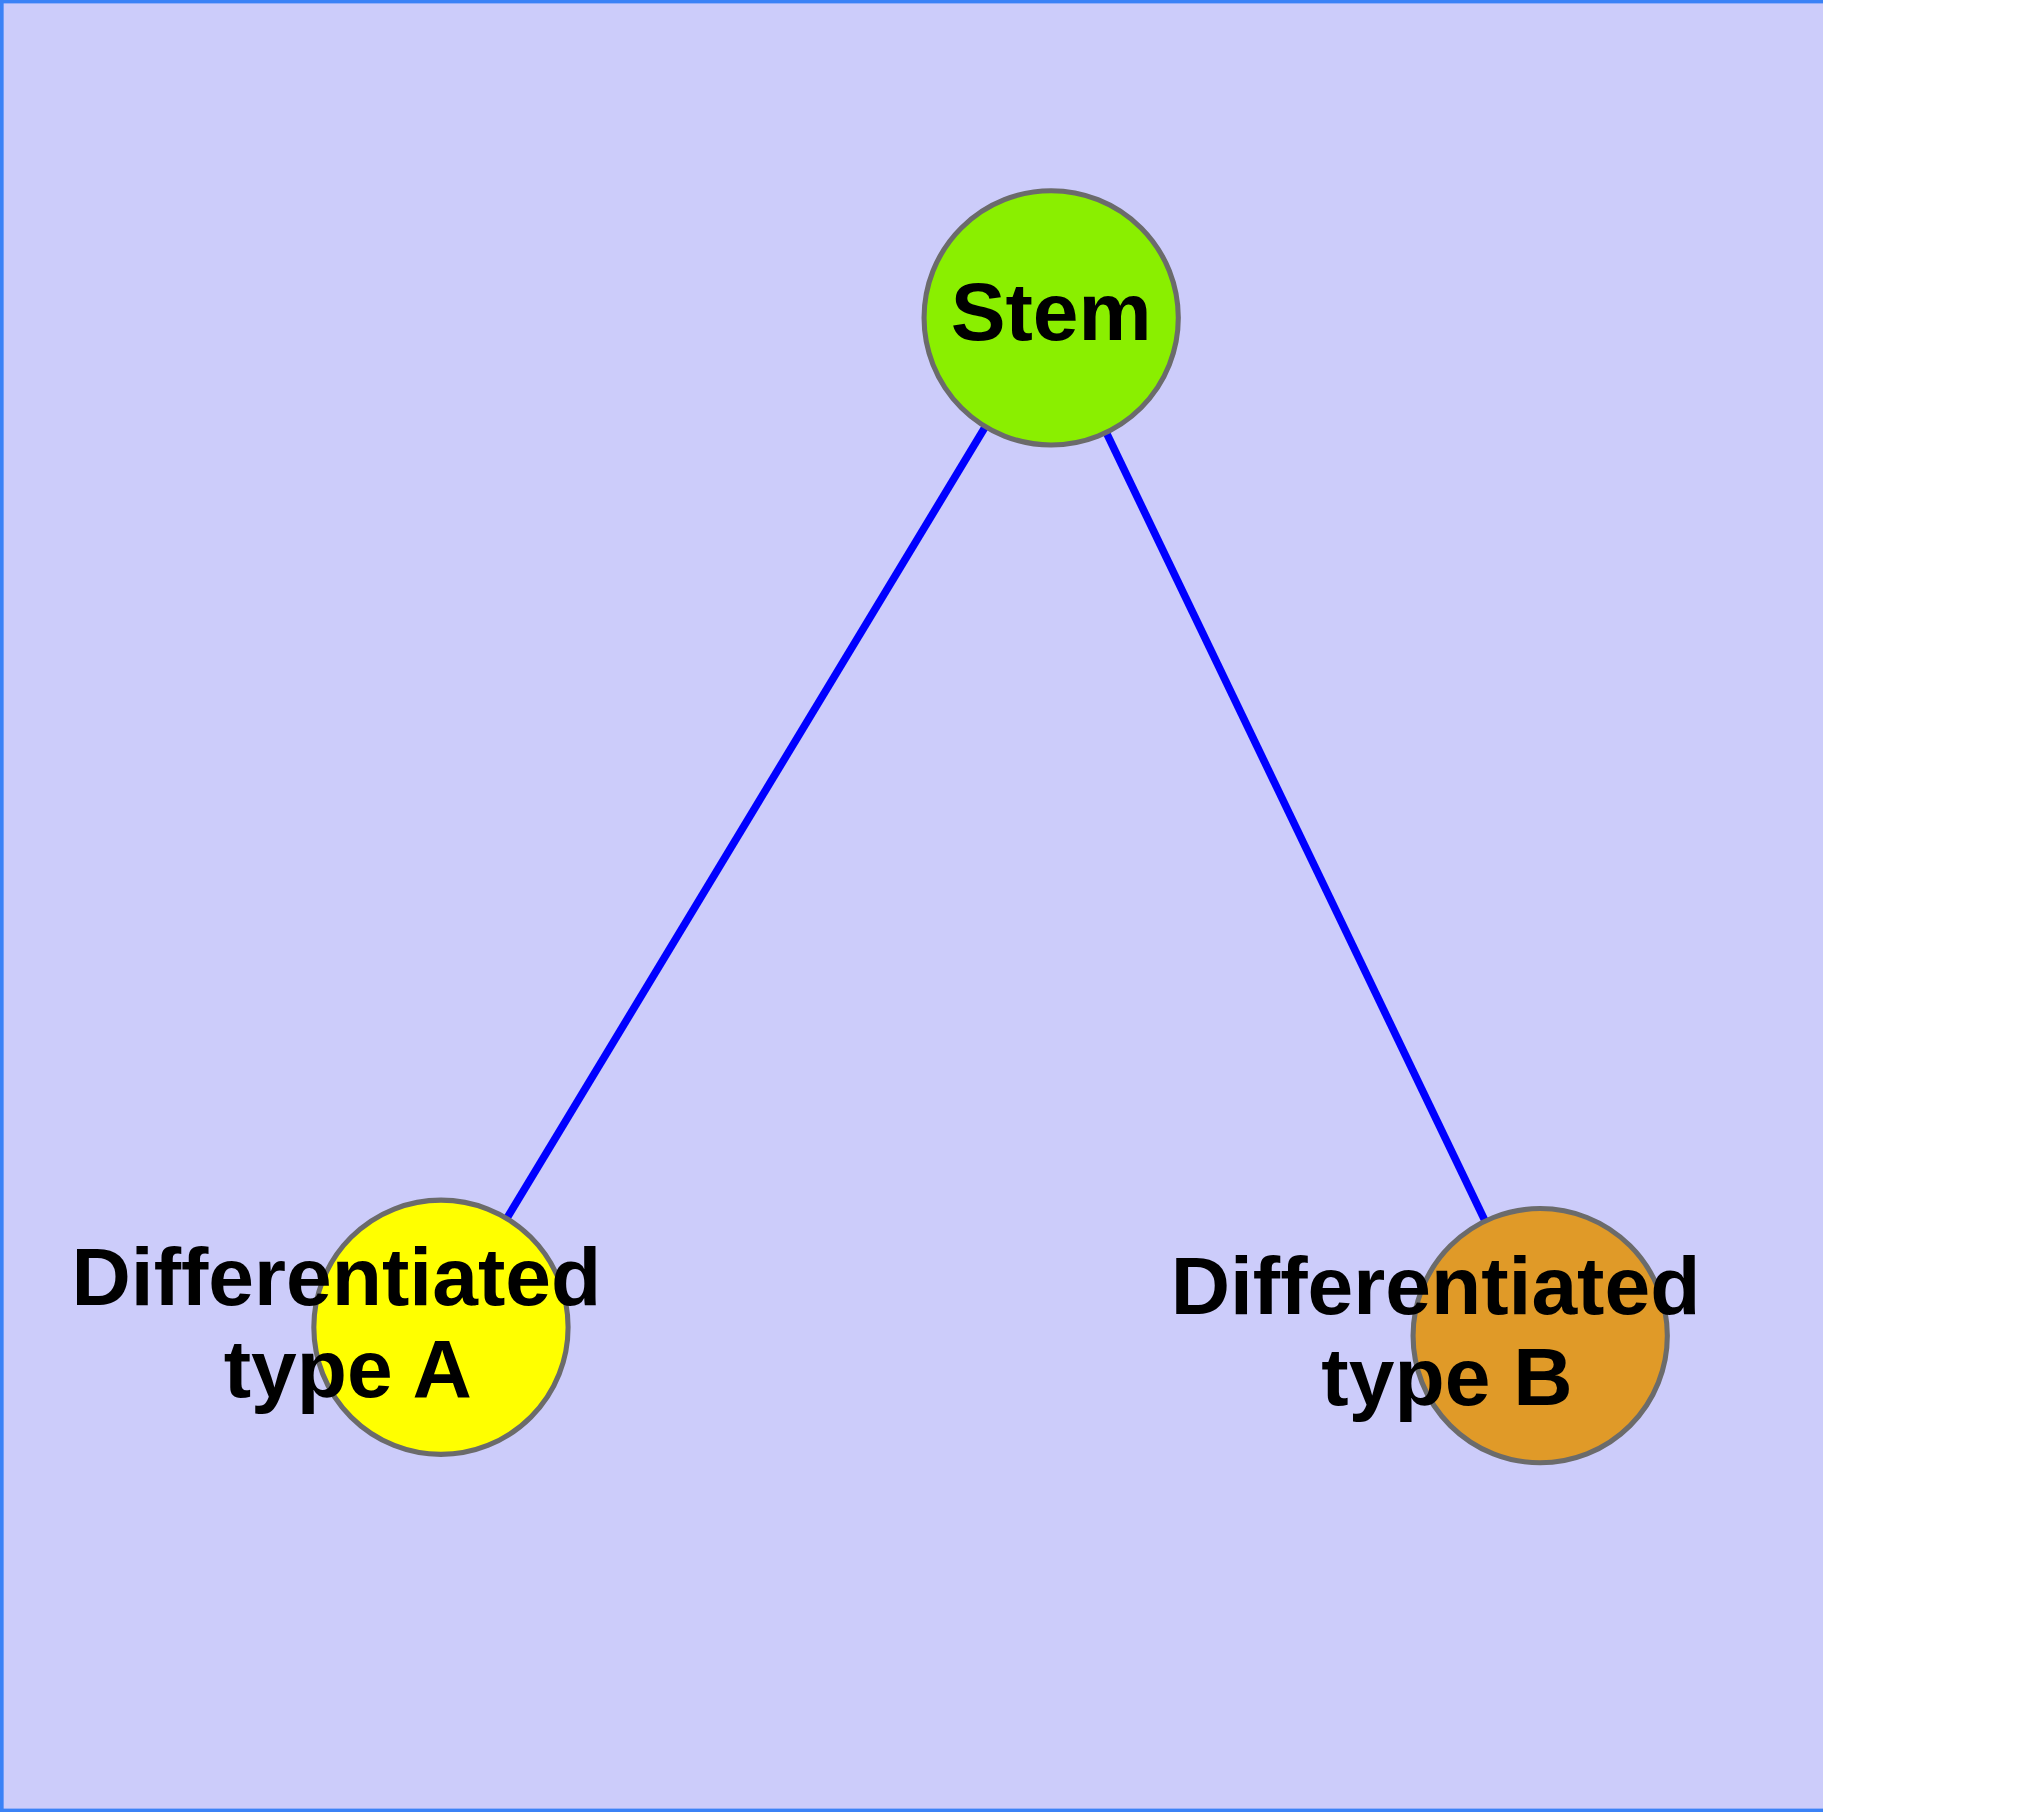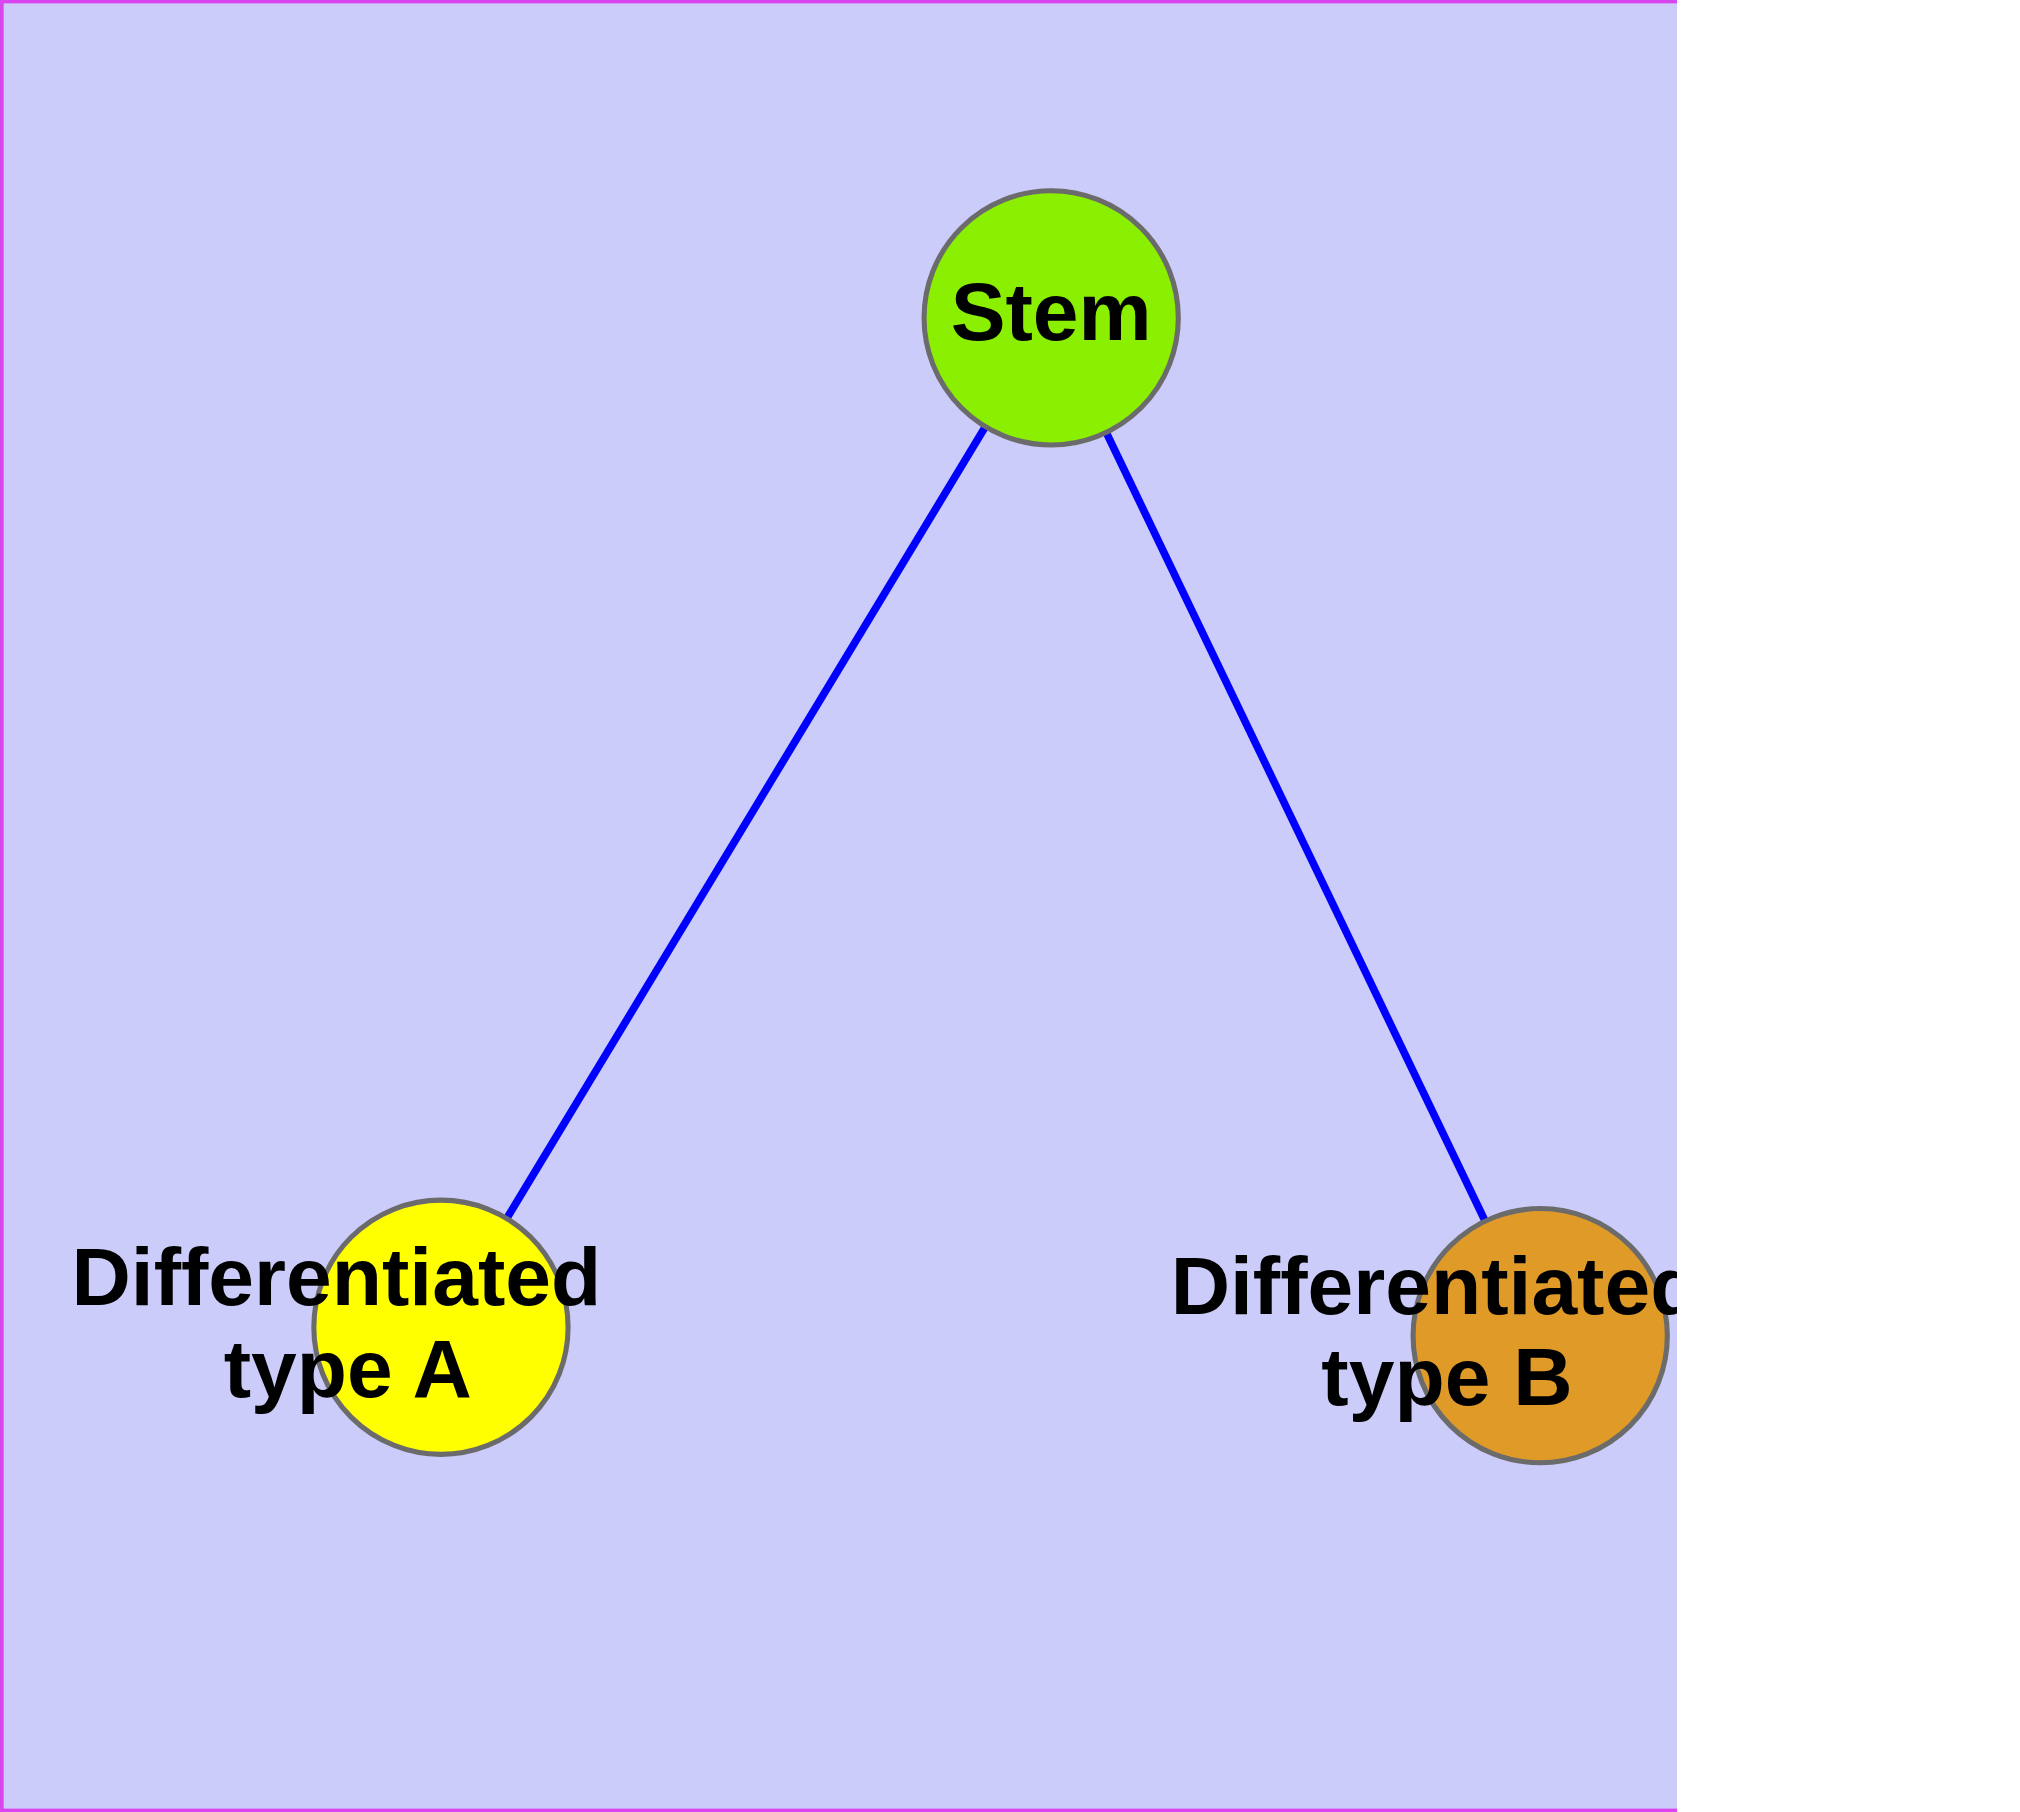--- a/index.html
+++ b/index.html
@@ -2,23 +2,23 @@
 <html style="font-size:13.6px"><head>
 <meta charset="utf-8">
 <style>
   html, body {
     margin: 0;
     padding: 0;
     background: #ffffff;
   }
   #canvas {
     position: relative;
-    width: 1677px;
+    width: 1823px;
     height: 1812px;
-    background: #d946ef;
+    background: #3b82f6;
     font-family: "Liberation Sans", sans-serif;
     overflow: hidden;
   }
   #graph-svg {
     position: absolute;
     top: 0;
     left: 0;
     width: 2021px;
     height: 1812px;
     display: block;

